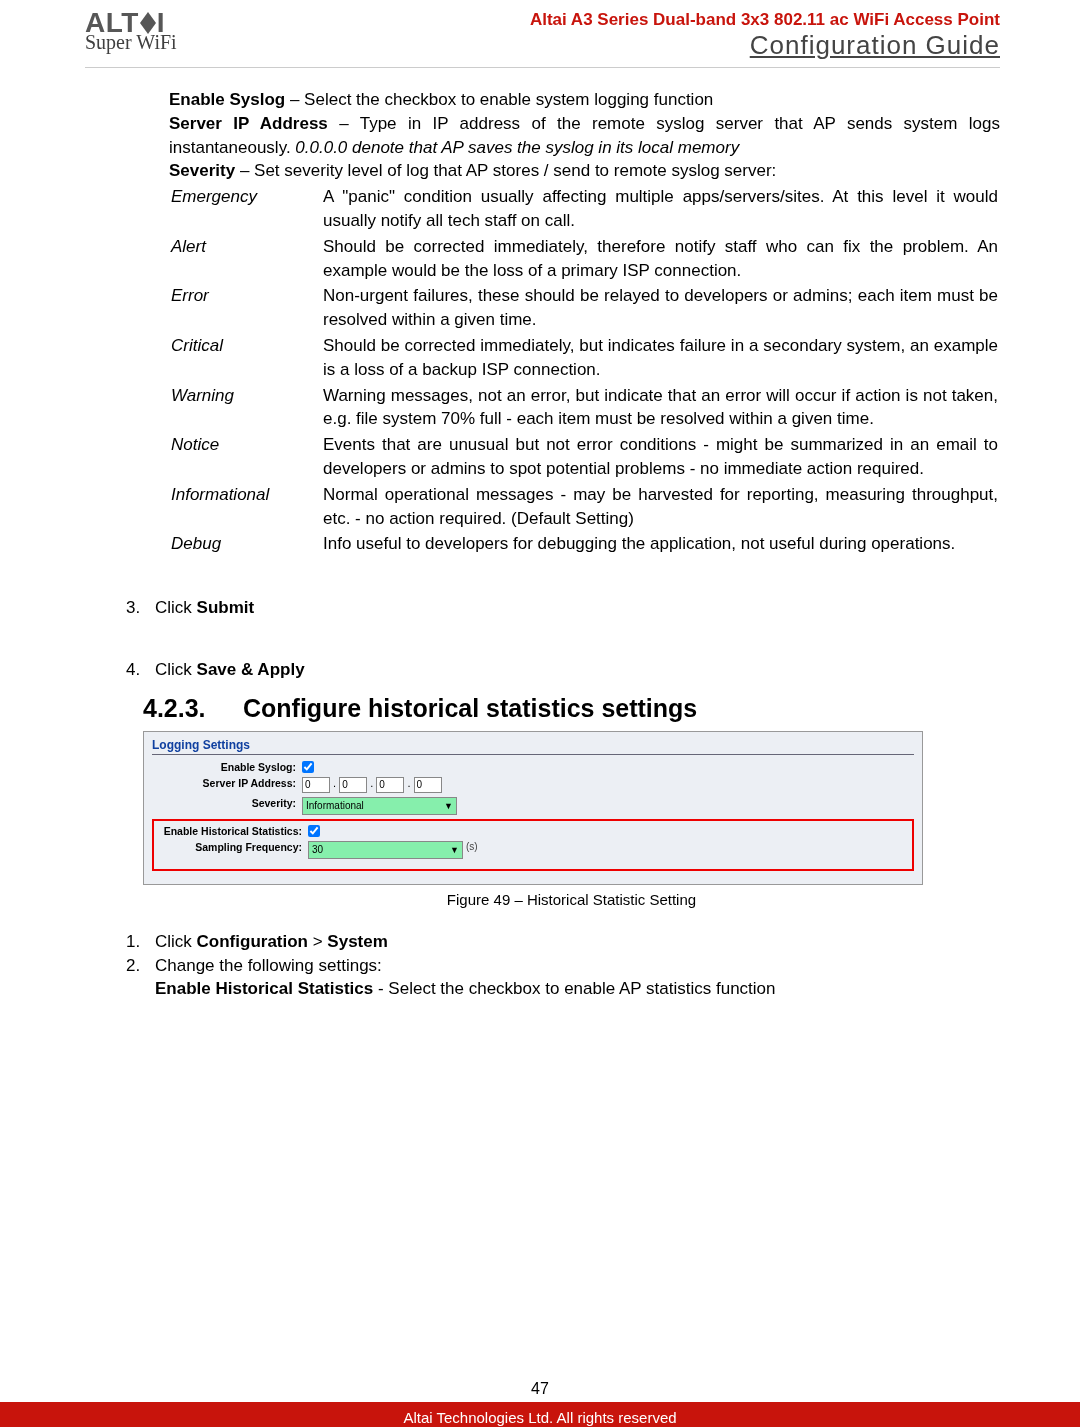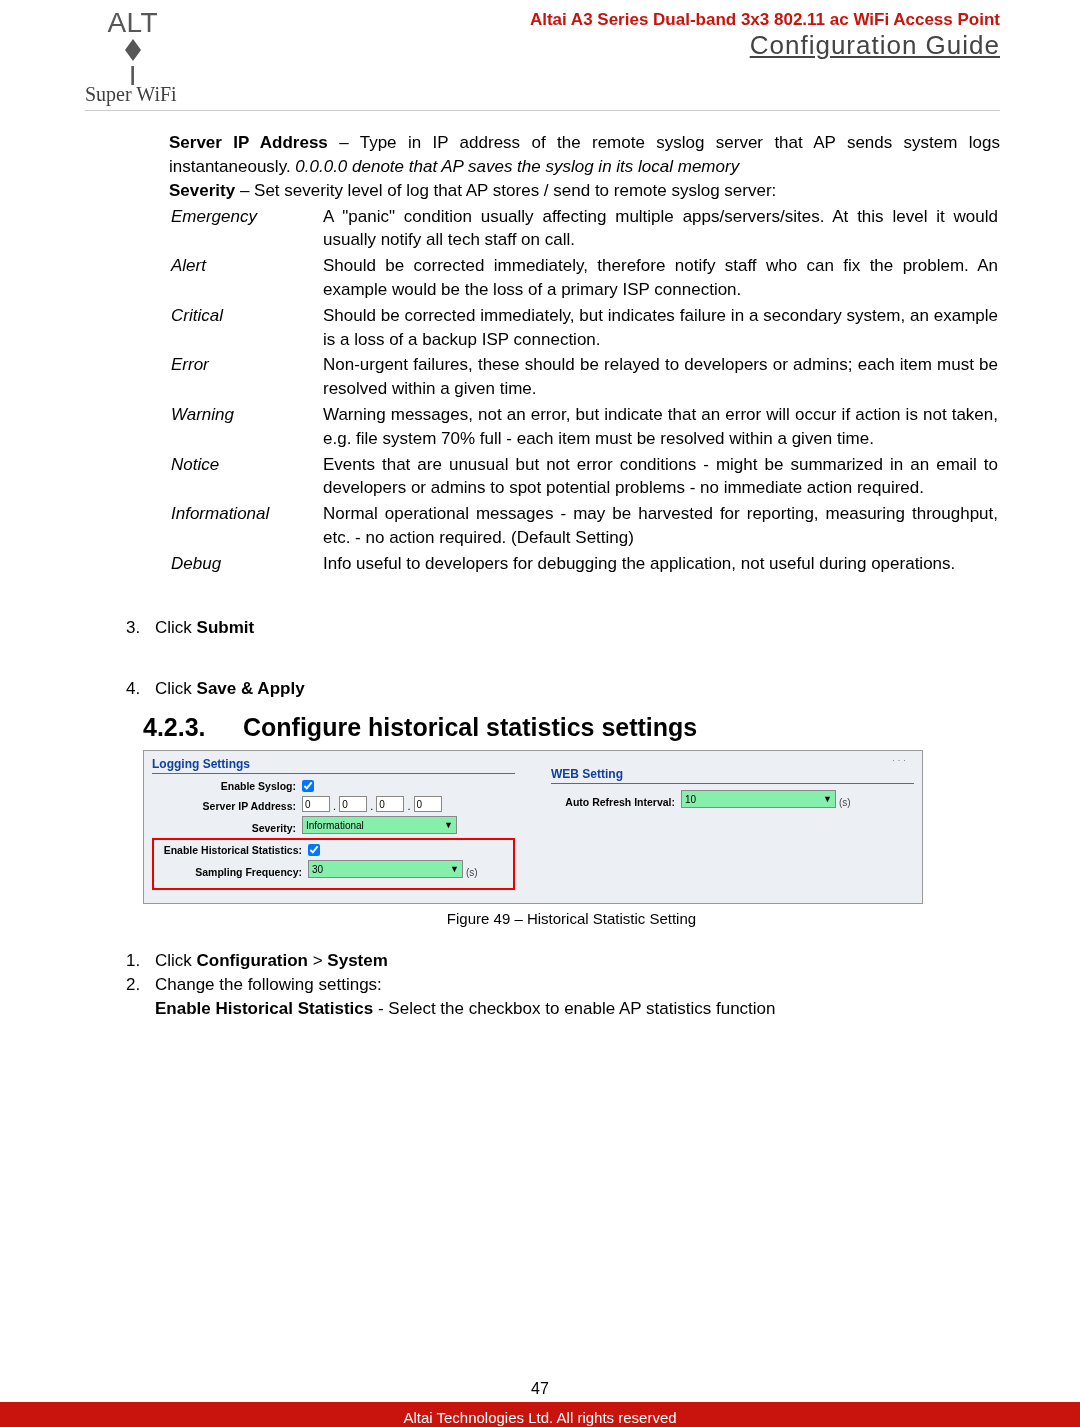--- a/index.html
+++ b/index.html
@@ -19,28 +19,27 @@
     display: flex;
     justify-content: space-between;
     align-items: flex-start;
     border-bottom: 1px solid #ccc;
     padding-bottom: 6px;
     margin-bottom: 20px;
   }
   .logo-block { line-height: 0.95; }
   .logo-main {
     font-family: Arial, sans-serif;
-    font-weight: 400;
+    font-weight: 700;
     font-size: 28px;
     letter-spacing: 0.5px;
     color: #575757;
     display: flex;
     align-items: center;
     gap: 2px;
-    flex-direction: column;
   }
   .logo-tri { display: inline-flex; flex-direction: column; line-height: 0; margin: 0 -1px; }
   .logo-sub {
     font-family: "Brush Script MT", cursive;
     font-size: 20px;
     color: #404040;
     text-align: right;
     margin-top: -4px;
     padding-right: 4px;
   }
@@ -66,24 +65,25 @@
   .figure-img {
     border: 1px solid #999;
     background: #eceff4;
     display: flex;
     gap: 20px;
     padding: 0;
     width: 780px;
     height: 154px;
     overflow: hidden;
     position: relative;
+    flex-direction: column;
   }
   .panel { flex: 1; padding: 4px 8px 8px 8px; font-family: Arial, sans-serif; font-size: 11px; color: #000; }
   .panel-title { color: #1040a0; font-weight: 700; border-bottom: 1px solid #667; margin-bottom: 6px; padding: 2px 0; font-size: 12px; }
-  .frow { display: flex; align-items: flex-end; margin-bottom: 4px; }
+  .frow { display: flex; align-items: flex-start; margin-bottom: 4px; }
   .frow .flabel { width: 150px; text-align: right; font-weight: 700; font-size: 10.5px; padding-right: 6px; }
   .fcheck { width: 12px; height: 12px; }
   .ipbox { width: 28px; height: 16px; border: 1px solid #888; font-size: 10px; padding: 0 2px; background: #fff; }
   .selbox { height: 18px; width: 155px; border: 1px solid #888; font-size: 10px; background: #86efac; padding: 0 3px; display: inline-flex; align-items: center; justify-content: space-between; }
   .selbox .caret { font-size: 9px; }
   .sunit { font-size: 10px; margin-left: 3px; color: #444; }
   .redframe { border: 2px solid #e00; padding: 4px 4px 6px 4px; margin-top: 4px; }
   .panel-right .smalltop { font-size: 9px; color: #777; text-align: right; padding-right: 8px; }
   .caption { text-align: center; font-size: 15px; margin: 6px 0 22px 0; }
   ol.steps2 { list-style: decimal; margin-left: 60px; }
@@ -117,43 +117,46 @@
       <div class="logo-sub">Super WiFi</div>
     </div>
     <div class="header-titles">
       <div class="title-red">Altai A3 Series Dual-band 3x3 802.11 ac WiFi Access Point</div>
       <div class="title-big">Configuration Guide</div>
     </div>
   </div>
 
   <div class="content">
     <p>
+      <span class="bold">Enable Syslog</span><span> – Select the checkbox to enable system logging function</span>
+    </p>
+    <p>
       <span class="bold">Server IP Address</span><span> – Type in IP address of the remote syslog server that AP sends system logs instantaneously. </span><span class="italic">0.0.0.0 denote that AP saves the syslog in its local memory</span>
     </p>
     <p>
       <span class="bold">Severity</span><span> – Set severity level of log that AP stores / send to remote syslog server:</span>
     </p>
 
     <table class="sev-table">
       <tbody>
           <tr>
             <td class="term">Emergency</td>
             <td>A "panic" condition usually affecting multiple apps/servers/sites. At this level it would usually notify all tech staff on call.</td>
           </tr>
       <tr>
             <td class="term">Alert</td>
             <td>Should be corrected immediately, therefore notify staff who can fix the problem. An example would be the loss of a primary ISP connection.</td>
           </tr>
       <tr>
+            <td class="term">Error</td>
+            <td>Non-urgent failures, these should be relayed to developers or admins; each item must be resolved within a given time.</td>
+          </tr>
+      <tr>
             <td class="term">Critical</td>
             <td>Should be corrected immediately, but indicates failure in a secondary system, an example is a loss of a backup ISP connection.</td>
-          </tr>
-      <tr>
-            <td class="term">Error</td>
-            <td>Non-urgent failures, these should be relayed to developers or admins; each item must be resolved within a given time.</td>
           </tr>
       <tr>
             <td class="term">Warning</td>
             <td>Warning messages, not an error, but indicate that an error will occur if action is not taken, e.g. file system 70% full - each item must be resolved within a given time.</td>
           </tr>
       <tr>
             <td class="term">Notice</td>
             <td>Events that are unusual but not error conditions - might be summarized in an email to developers or admins to spot potential problems - no immediate action required.</td>
           </tr>
       <tr>

